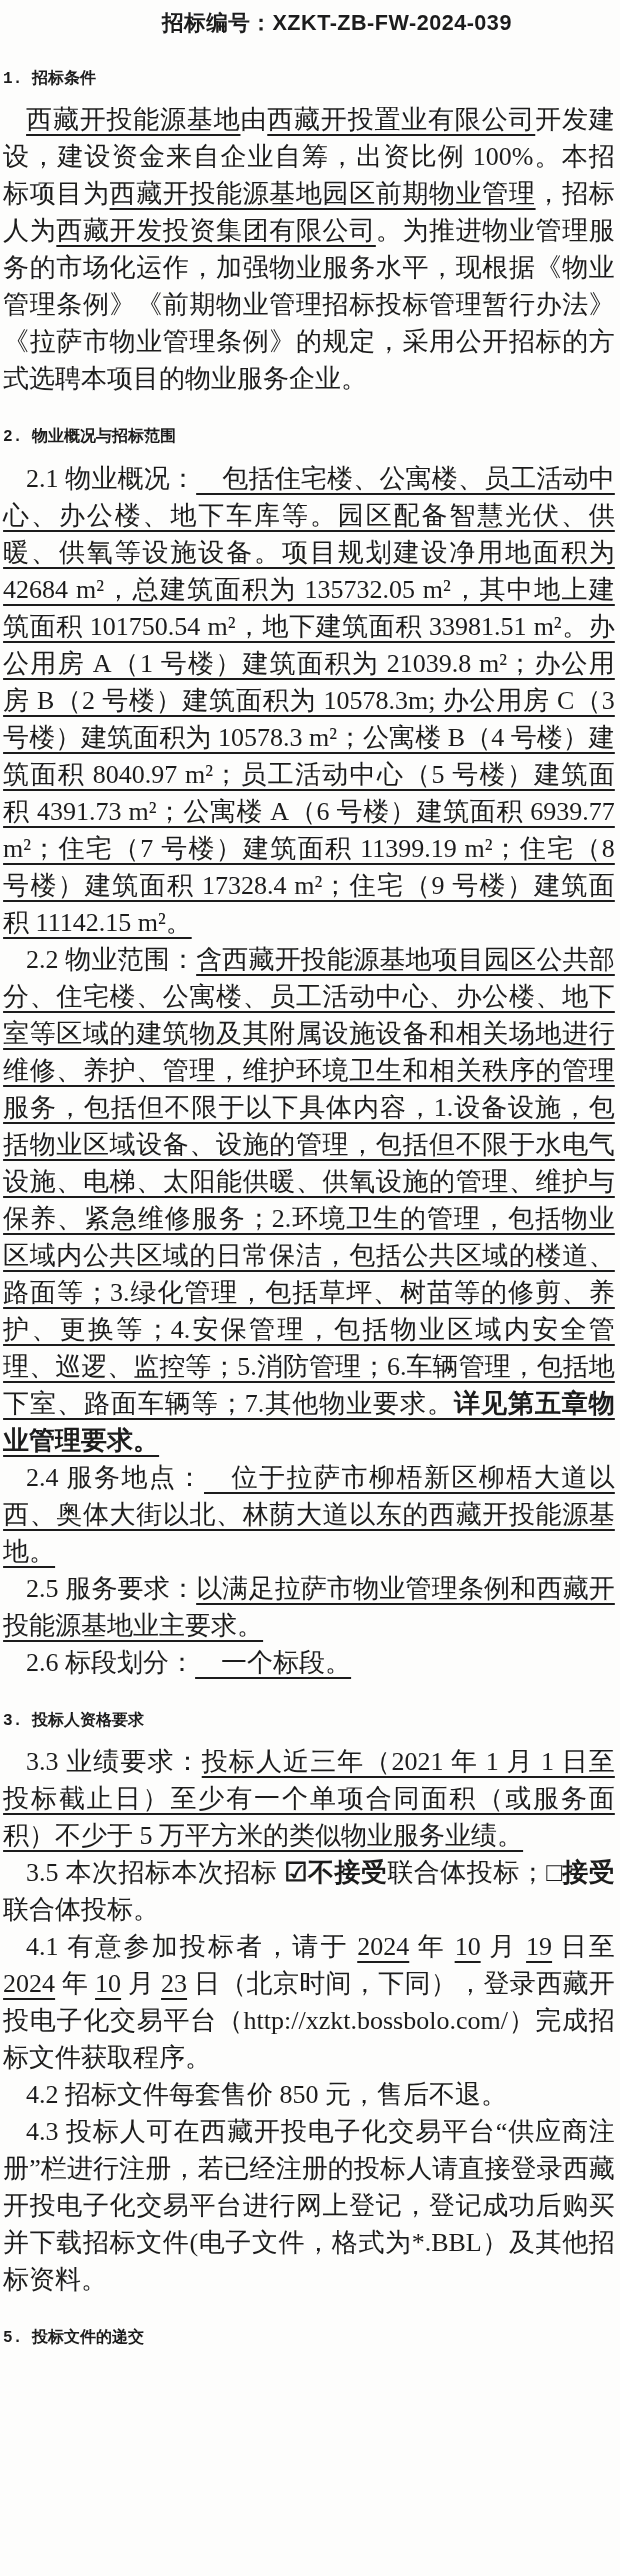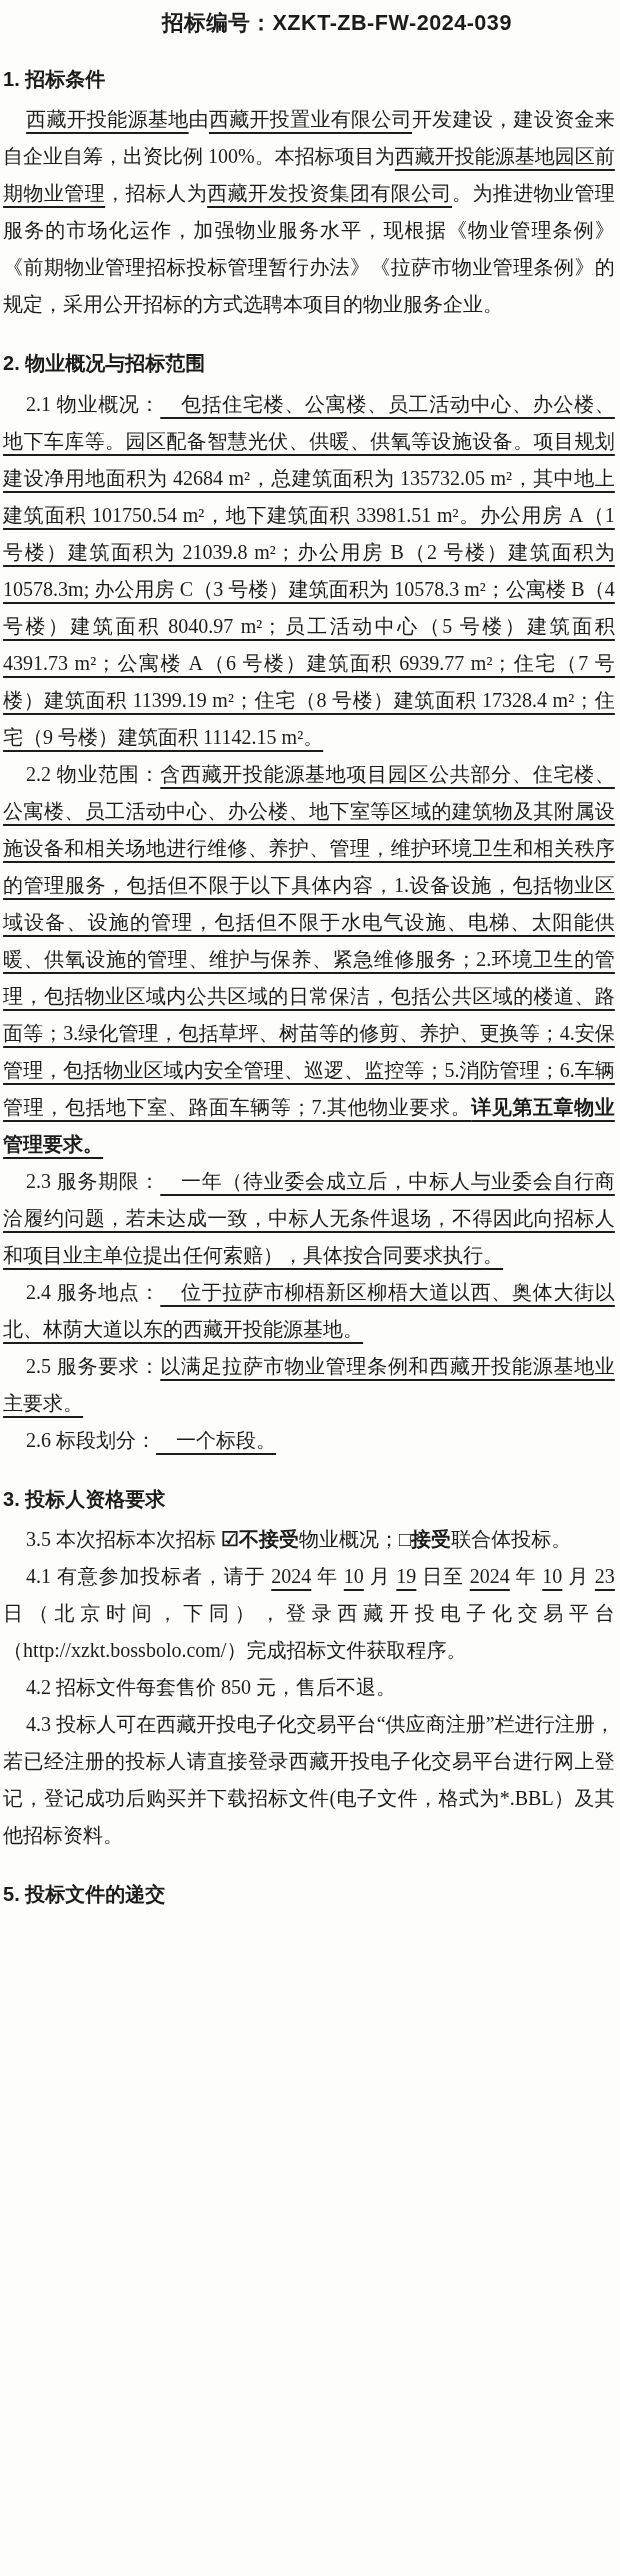--- a/index.html
+++ b/index.html
@@ -18,28 +18,28 @@
     font-weight:bold;
     font-size:21.6px;
     line-height:32px;
     text-align:center;
     position:relative;
     left:28px;
     margin:0 0 24px 0;
     letter-spacing:0.5px;
   }
   .heading{
-    font-family:Liberation Sans, sans-serif;
+    font-family:Liberation Mono, monospace;
     font-weight:bold;
-    font-size:20px;
+    font-size:16px;
     line-height:32px;
     margin:24px 0 6.2px 0;
   }
   .para{
-    font-size:20px;
+    font-size:26px;
     line-height:37px;
     text-align:justify;
     text-indent:23px;
     margin:0;
   }
   .u{
     text-decoration:underline;
     text-decoration-thickness:1.5px;
     text-underline-offset:5.7px;
     text-decoration-color:#1c1c1c;
@@ -51,26 +51,26 @@
 
 <div class="page" style="background: rgb(253, 253, 252); color: rgb(28, 28, 28);">
   <div class="content">
     <div class="title">招标编号：XZKT-ZB-FW-2024-039</div>
     <div id="doc">
         <div class="heading">1. 招标条件</div>
         <div class="para"><span class="u">西藏开投能源基地</span><span>由</span><span class="u">西藏开投置业有限公司</span><span>开发建设，建设资金来自企业自筹，出资比例 100%。本招标项目为</span><span class="u">西藏开投能源基地园区前期物业管理</span><span>，招标人为</span><span class="u">西藏开发投资集团有限公司</span><span>。为推进物业管理服务的市场化运作，加强物业服务水平，现根据《物业管理条例》《前期物业管理招标投标管理暂行办法》《拉萨市物业管理条例》的规定，采用公开招标的方式选聘本项目的物业服务企业。</span></div>
         <div class="heading">2. 物业概况与招标范围</div>
         <div class="para"><span>2.1 物业概况：</span><span class="u">　包括住宅楼、公寓楼、员工活动中心、办公楼、地下车库等。园区配备智慧光伏、供暖、供氧等设施设备。项目规划建设净用地面积为 42684 m²，总建筑面积为 135732.05 m²，其中地上建筑面积 101750.54 m²，地下建筑面积 33981.51 m²。办公用房 A（1 号楼）建筑面积为 21039.8 m²；办公用房 B（2 号楼）建筑面积为 10578.3m; 办公用房 C（3 号楼）建筑面积为 10578.3 m²；公寓楼 B（4 号楼）建筑面积 8040.97 m²；员工活动中心（5 号楼）建筑面积 4391.73 m²；公寓楼 A（6 号楼）建筑面积 6939.77 m²；住宅（7 号楼）建筑面积 11399.19 m²；住宅（8 号楼）建筑面积 17328.4 m²；住宅（9 号楼）建筑面积 11142.15 m²。</span></div>
         <div class="para"><span>2.2 物业范围：</span><span class="u">含西藏开投能源基地项目园区公共部分、住宅楼、公寓楼、员工活动中心、办公楼、地下室等区域的建筑物及其附属设施设备和相关场地进行维修、养护、管理，维护环境卫生和相关秩序的管理服务，包括但不限于以下具体内容，1.设备设施，包括物业区域设备、设施的管理，包括但不限于水电气设施、电梯、太阳能供暖、供氧设施的管理、维护与保养、紧急维修服务；2.环境卫生的管理，包括物业区域内公共区域的日常保洁，包括公共区域的楼道、路面等；3.绿化管理，包括草坪、树苗等的修剪、养护、更换等；4.安保管理，包括物业区域内安全管理、巡逻、监控等；5.消防管理；6.车辆管理，包括地下室、路面车辆等；7.其他物业要求。</span><span class="u b">详见第五章物业管理要求。</span></div>
-        <div class="para"><span>2.3 服务期限：</span><span class="u">　一年（待业委会成立后，中标人与业委会自行商洽履约问题，若未达成一致，中标人无条件退场，不得因此向招标人和项目业主单位提出任何索赔），具体按合同要求执行。</span></div>
         <div class="para"><span>2.4 服务地点：</span><span class="u">　位于拉萨市柳梧新区柳梧大道以西、奥体大街以北、林荫大道以东的西藏开投能源基地。</span></div>
         <div class="para"><span>2.5 服务要求：</span><span class="u">以满足拉萨市物业管理条例和西藏开投能源基地业主要求。</span></div>
         <div class="para"><span>2.6 标段划分：</span><span class="u">　一个标段。</span></div>
         <div class="heading">3. 投标人资格要求</div>
-        <div class="para"><span>3.5 本次招标本次招标 </span><span class="b">☑不接受</span><span>物业概况；</span><span class="b">□接受</span><span>联合体投标。</span></div>
+        <div class="para"><span>3.3 业绩要求：</span><span class="u">投标人近三年（2021 年 1 月 1 日至投标截止日）至少有一个单项合同面积（或服务面积）不少于 5 万平方米的类似物业服务业绩。</span></div>
+        <div class="para"><span>3.5 本次招标本次招标 </span><span class="b">☑不接受</span><span>联合体投标；</span><span class="b">□接受</span><span>联合体投标。</span></div>
         <div class="para"><span>4.1 有意参加投标者，请于 </span><span class="u">2024</span><span> 年 </span><span class="u">10</span><span> 月 </span><span class="u">19</span><span> 日至 </span><span class="u">2024</span><span> 年 </span><span class="u">10</span><span> 月 </span><span class="u">23</span><span> 日（北京时间，下同），登录西藏开投电子化交易平台（http://xzkt.bossbolo.com/）完成招标文件获取程序。</span></div>
         <div class="para"><span>4.2 招标文件每套售价 850 元，售后不退。</span></div>
         <div class="para"><span>4.3 投标人可在西藏开投电子化交易平台“供应商注册”栏进行注册，若已经注册的投标人请直接登录西藏开投电子化交易平台进行网上登记，登记成功后购买并下载招标文件(电子文件，格式为*.BBL）及其他招标资料。</span></div>
         <div class="heading">5. 投标文件的递交</div>
       </div>
   </div>
 
 </div>
 
 

